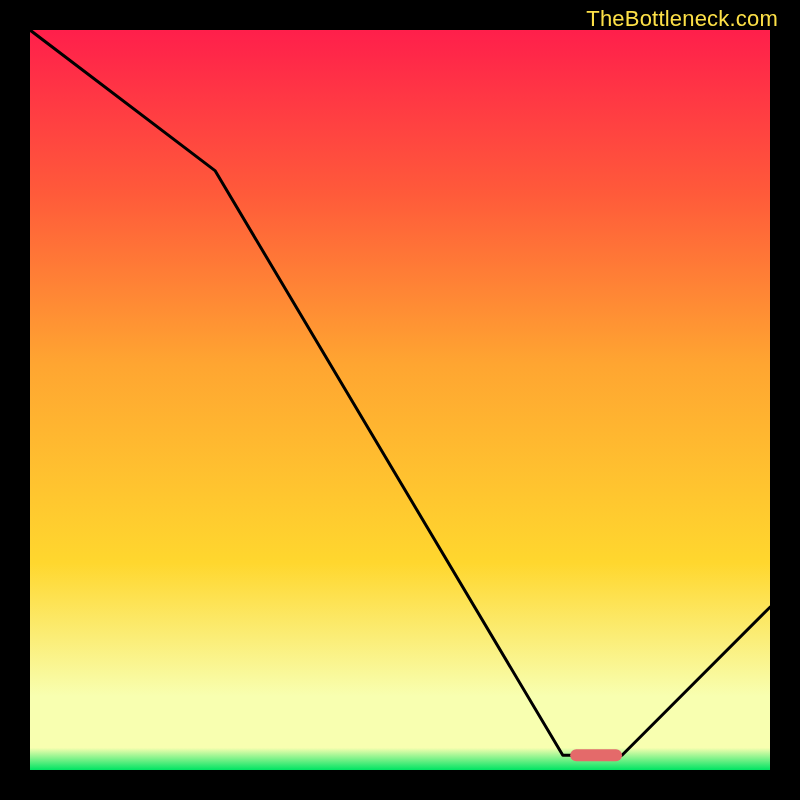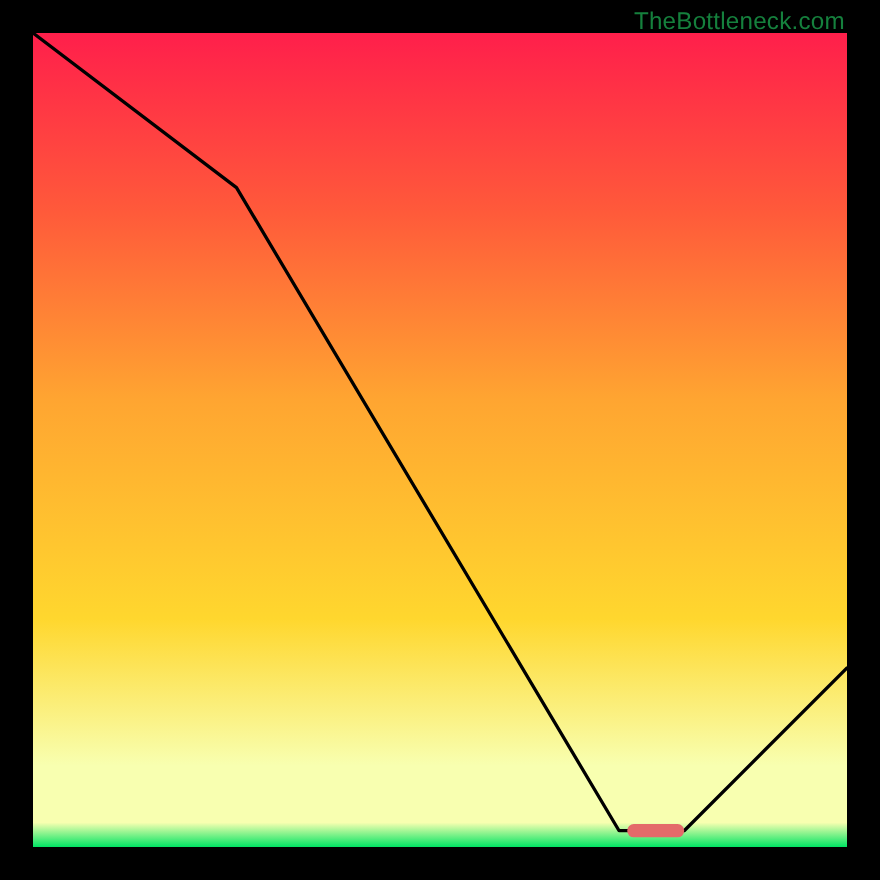--- a/index.html
+++ b/index.html
@@ -20,22 +20,22 @@
     position: absolute;
     left: 30px;
     top: 30px;
     width: 740px;
     height: 740px;
     overflow: hidden;
   }
   .watermark {
     position: absolute;
     top: 6px;
-    right: 32px;
-    color: #15803d;
+    right: 22px;
+    color: #fde047;
     font-size: 22px;
     font-weight: 400;
     letter-spacing: 0.2px;
   }
 </style>
 </head>
 <body>
 
 <div class="wrap">
 

